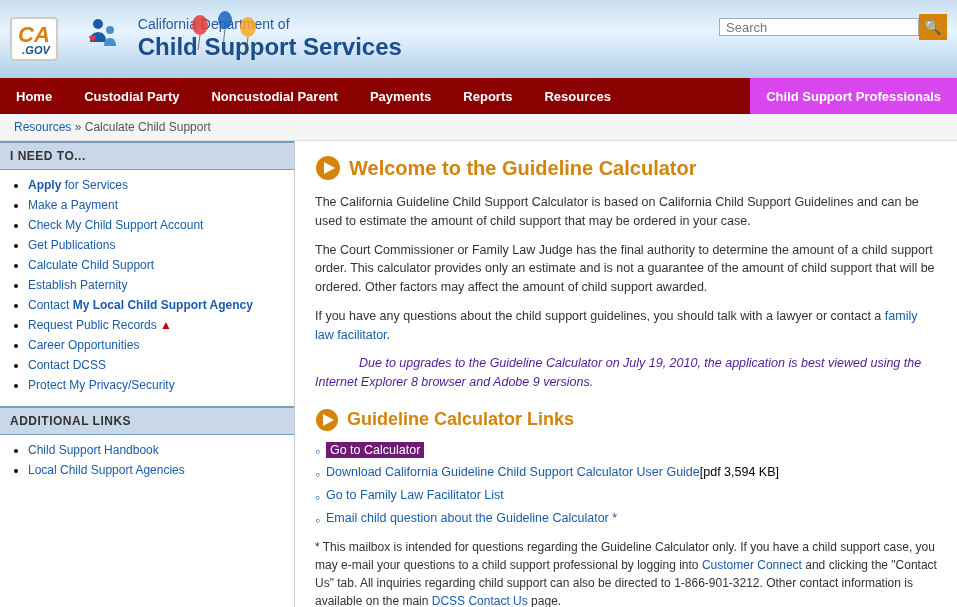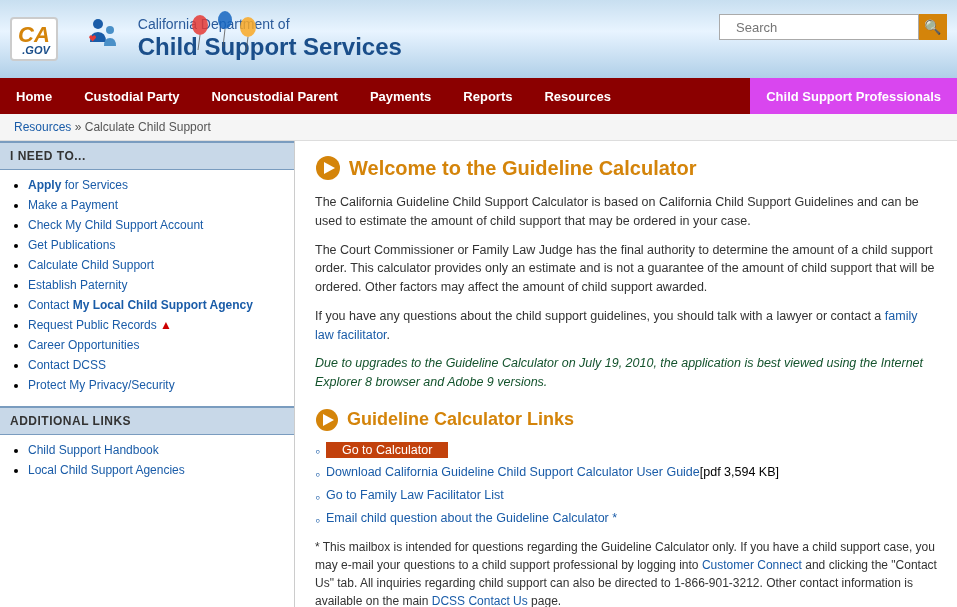--- a/index.html
+++ b/index.html
@@ -50,23 +50,23 @@
     }
     .search-area {
       position: absolute;
       right: 10px;
       top: 14px;
       display: flex;
       align-items: center;
     }
     .search-input {
       width: 200px;
-      height: 26px;
+      height: 18px;
       border: 1px solid #aaa;
-      padding: 2px 16px;
+      padding: 2px 6px;
       font-size: 13px;
       color: #999;
     }
     .search-btn {
       background: #d4840a;
       border: none;
       width: 28px;
       height: 26px;
       cursor: pointer;
       display: flex;
@@ -168,21 +168,21 @@
     }
     .content-title .arrow-icon svg { width: 26px; height: 26px; }
 
     .content-para {
       font-size: 12.5px;
       color: #333;
       margin-bottom: 10px;
       line-height: 1.5;
     }
     .content-para a { color: #1a5ca8; text-decoration: none; }
-    .content-para em { font-style: italic; color: #14532d; }
+    .content-para em { font-style: italic; color: #4c1d95; margin-left: 44px; }
 
     .section-title {
       font-size: 18px;
       color: #d4840a;
       font-weight: bold;
       display: flex;
       align-items: center;
       margin: 16px 0 10px 0;
     }
     .section-title .arrow-icon {
@@ -206,23 +206,23 @@
       color: #1a5ca8;
       margin-right: 6px;
       font-size: 14px;
       margin-top: 1px;
     }
     .calc-links li a {
       color: #1a5ca8;
       text-decoration: none;
     }
     .calc-links li a.highlighted {
-      background: #c2410c;
+      background: #701a75;
       color: #fff;
-      padding: 1px 16px;
+      padding: 1px 4px;
       text-decoration: none;
     }
 
     .footnote {
       font-size: 12px;
       color: #333;
       line-height: 1.5;
       margin-top: 10px;
       border-top: none;
     }

